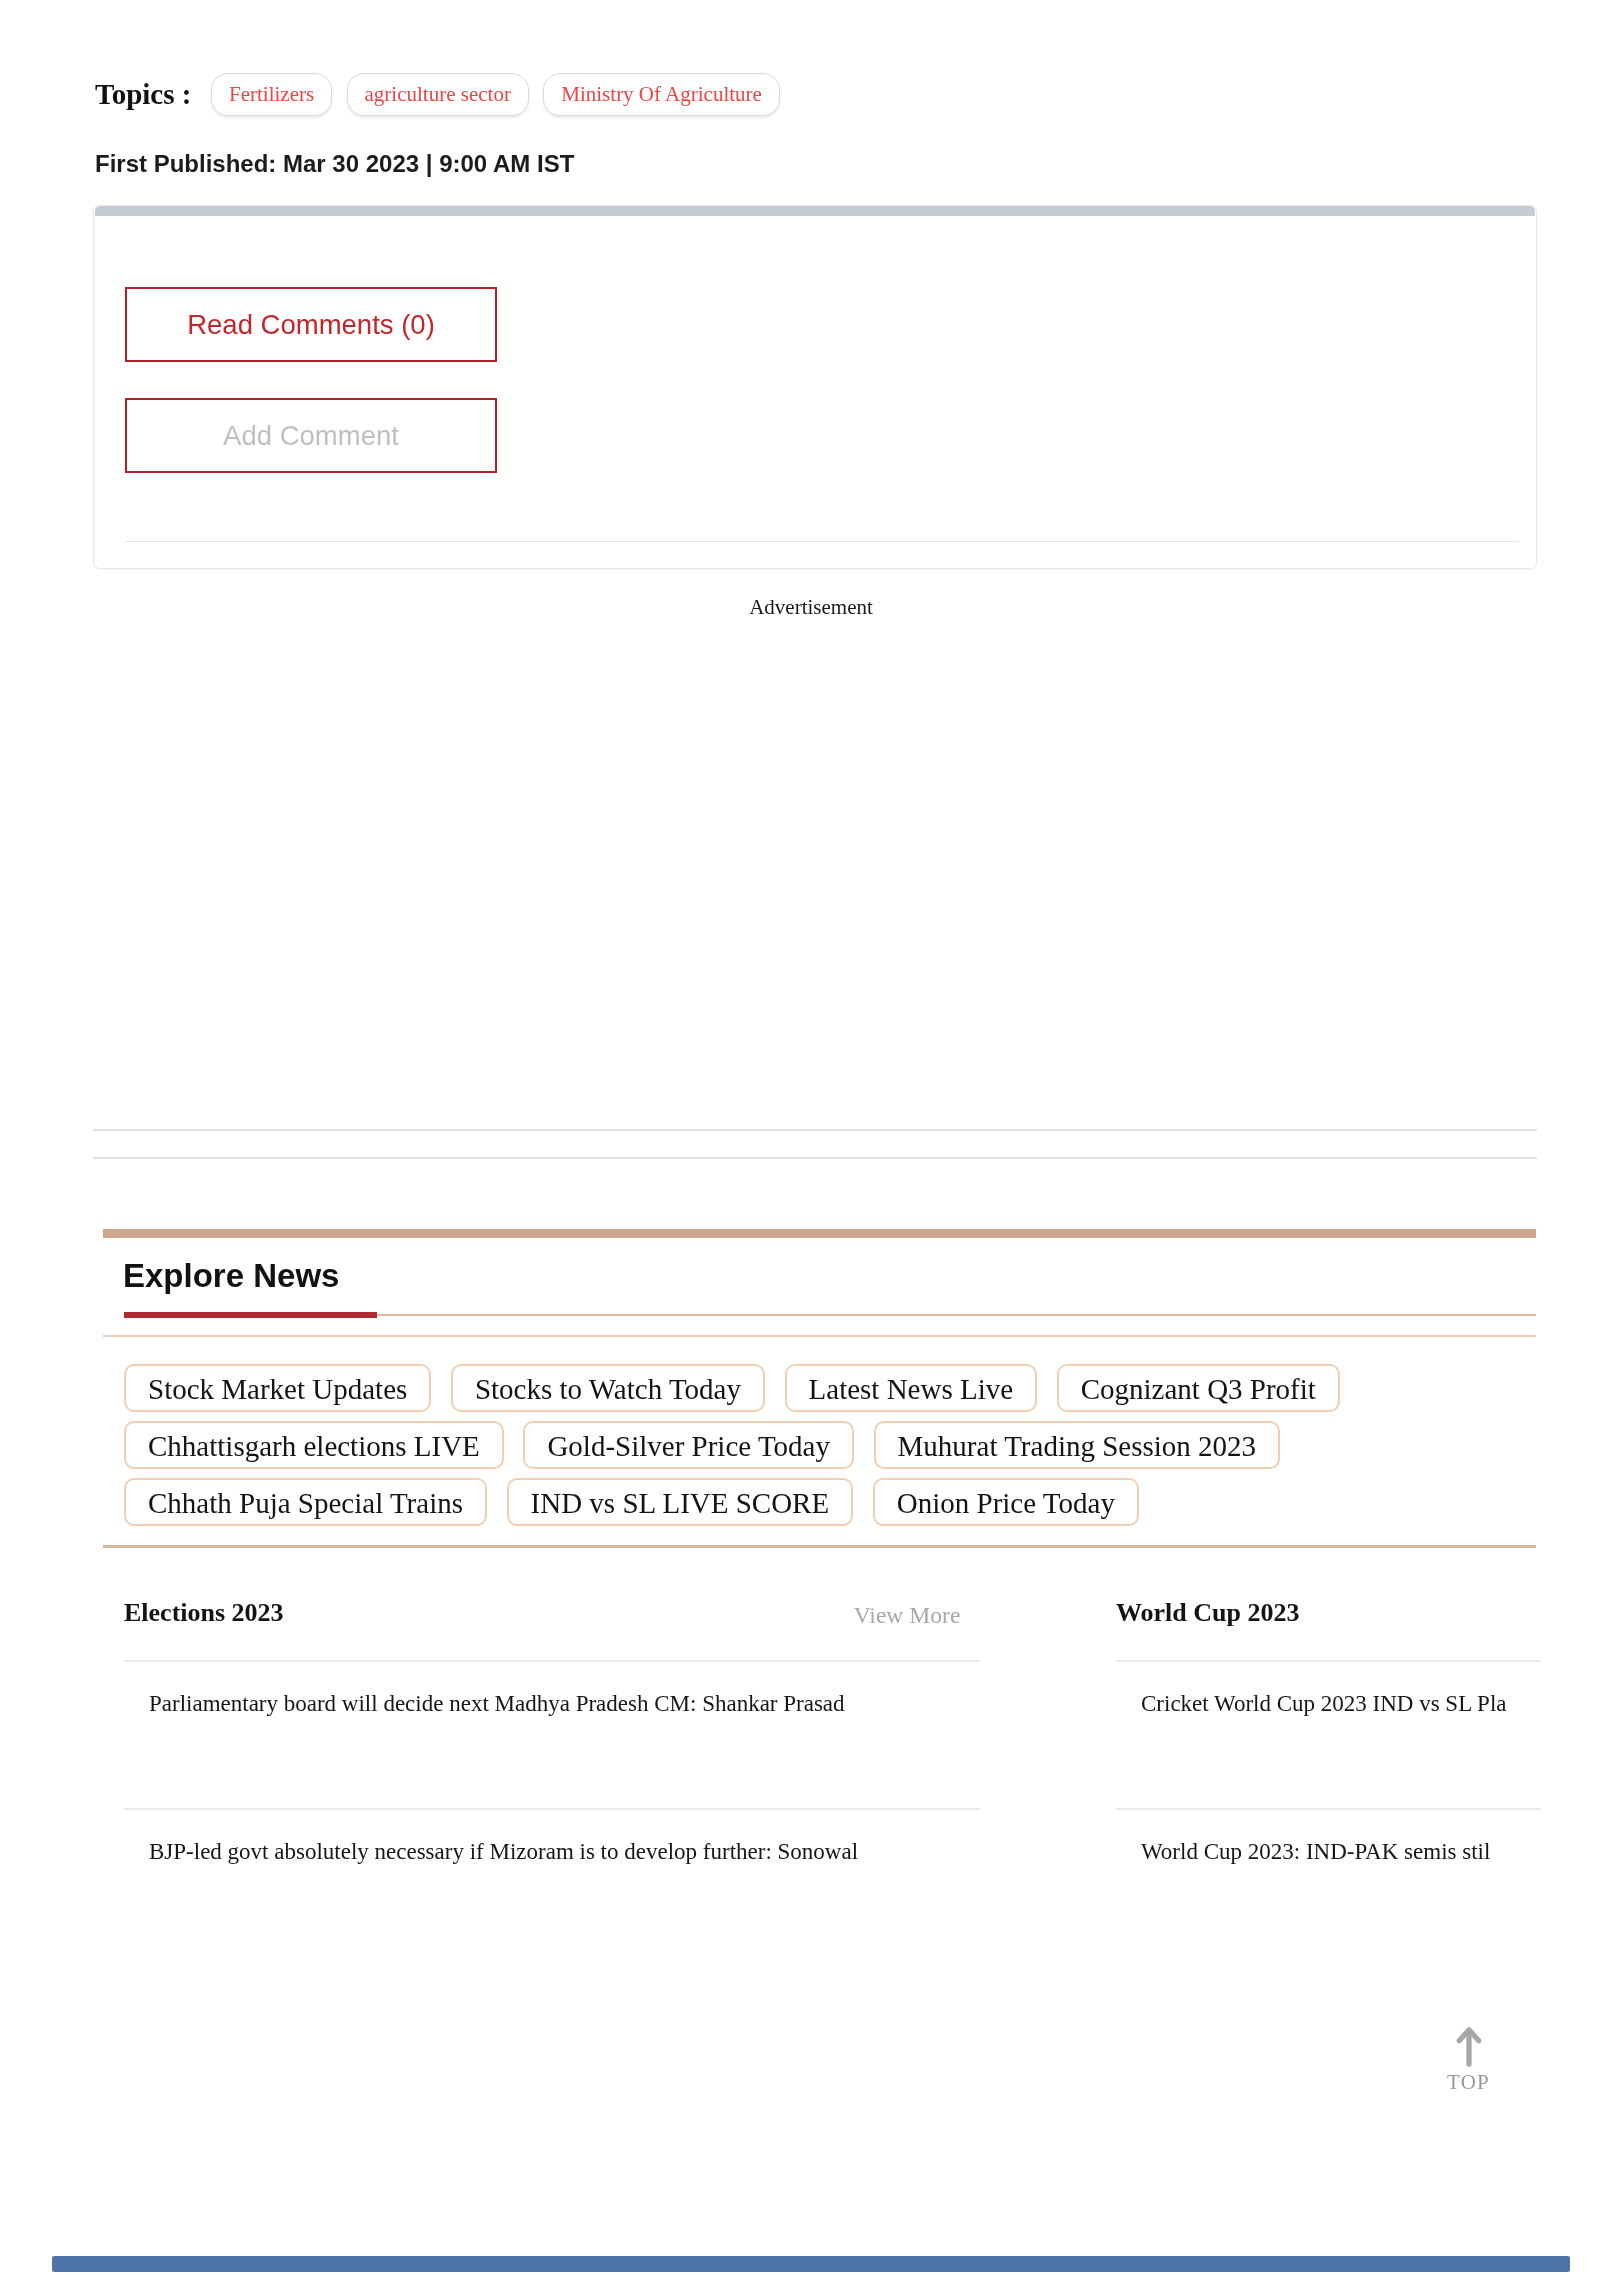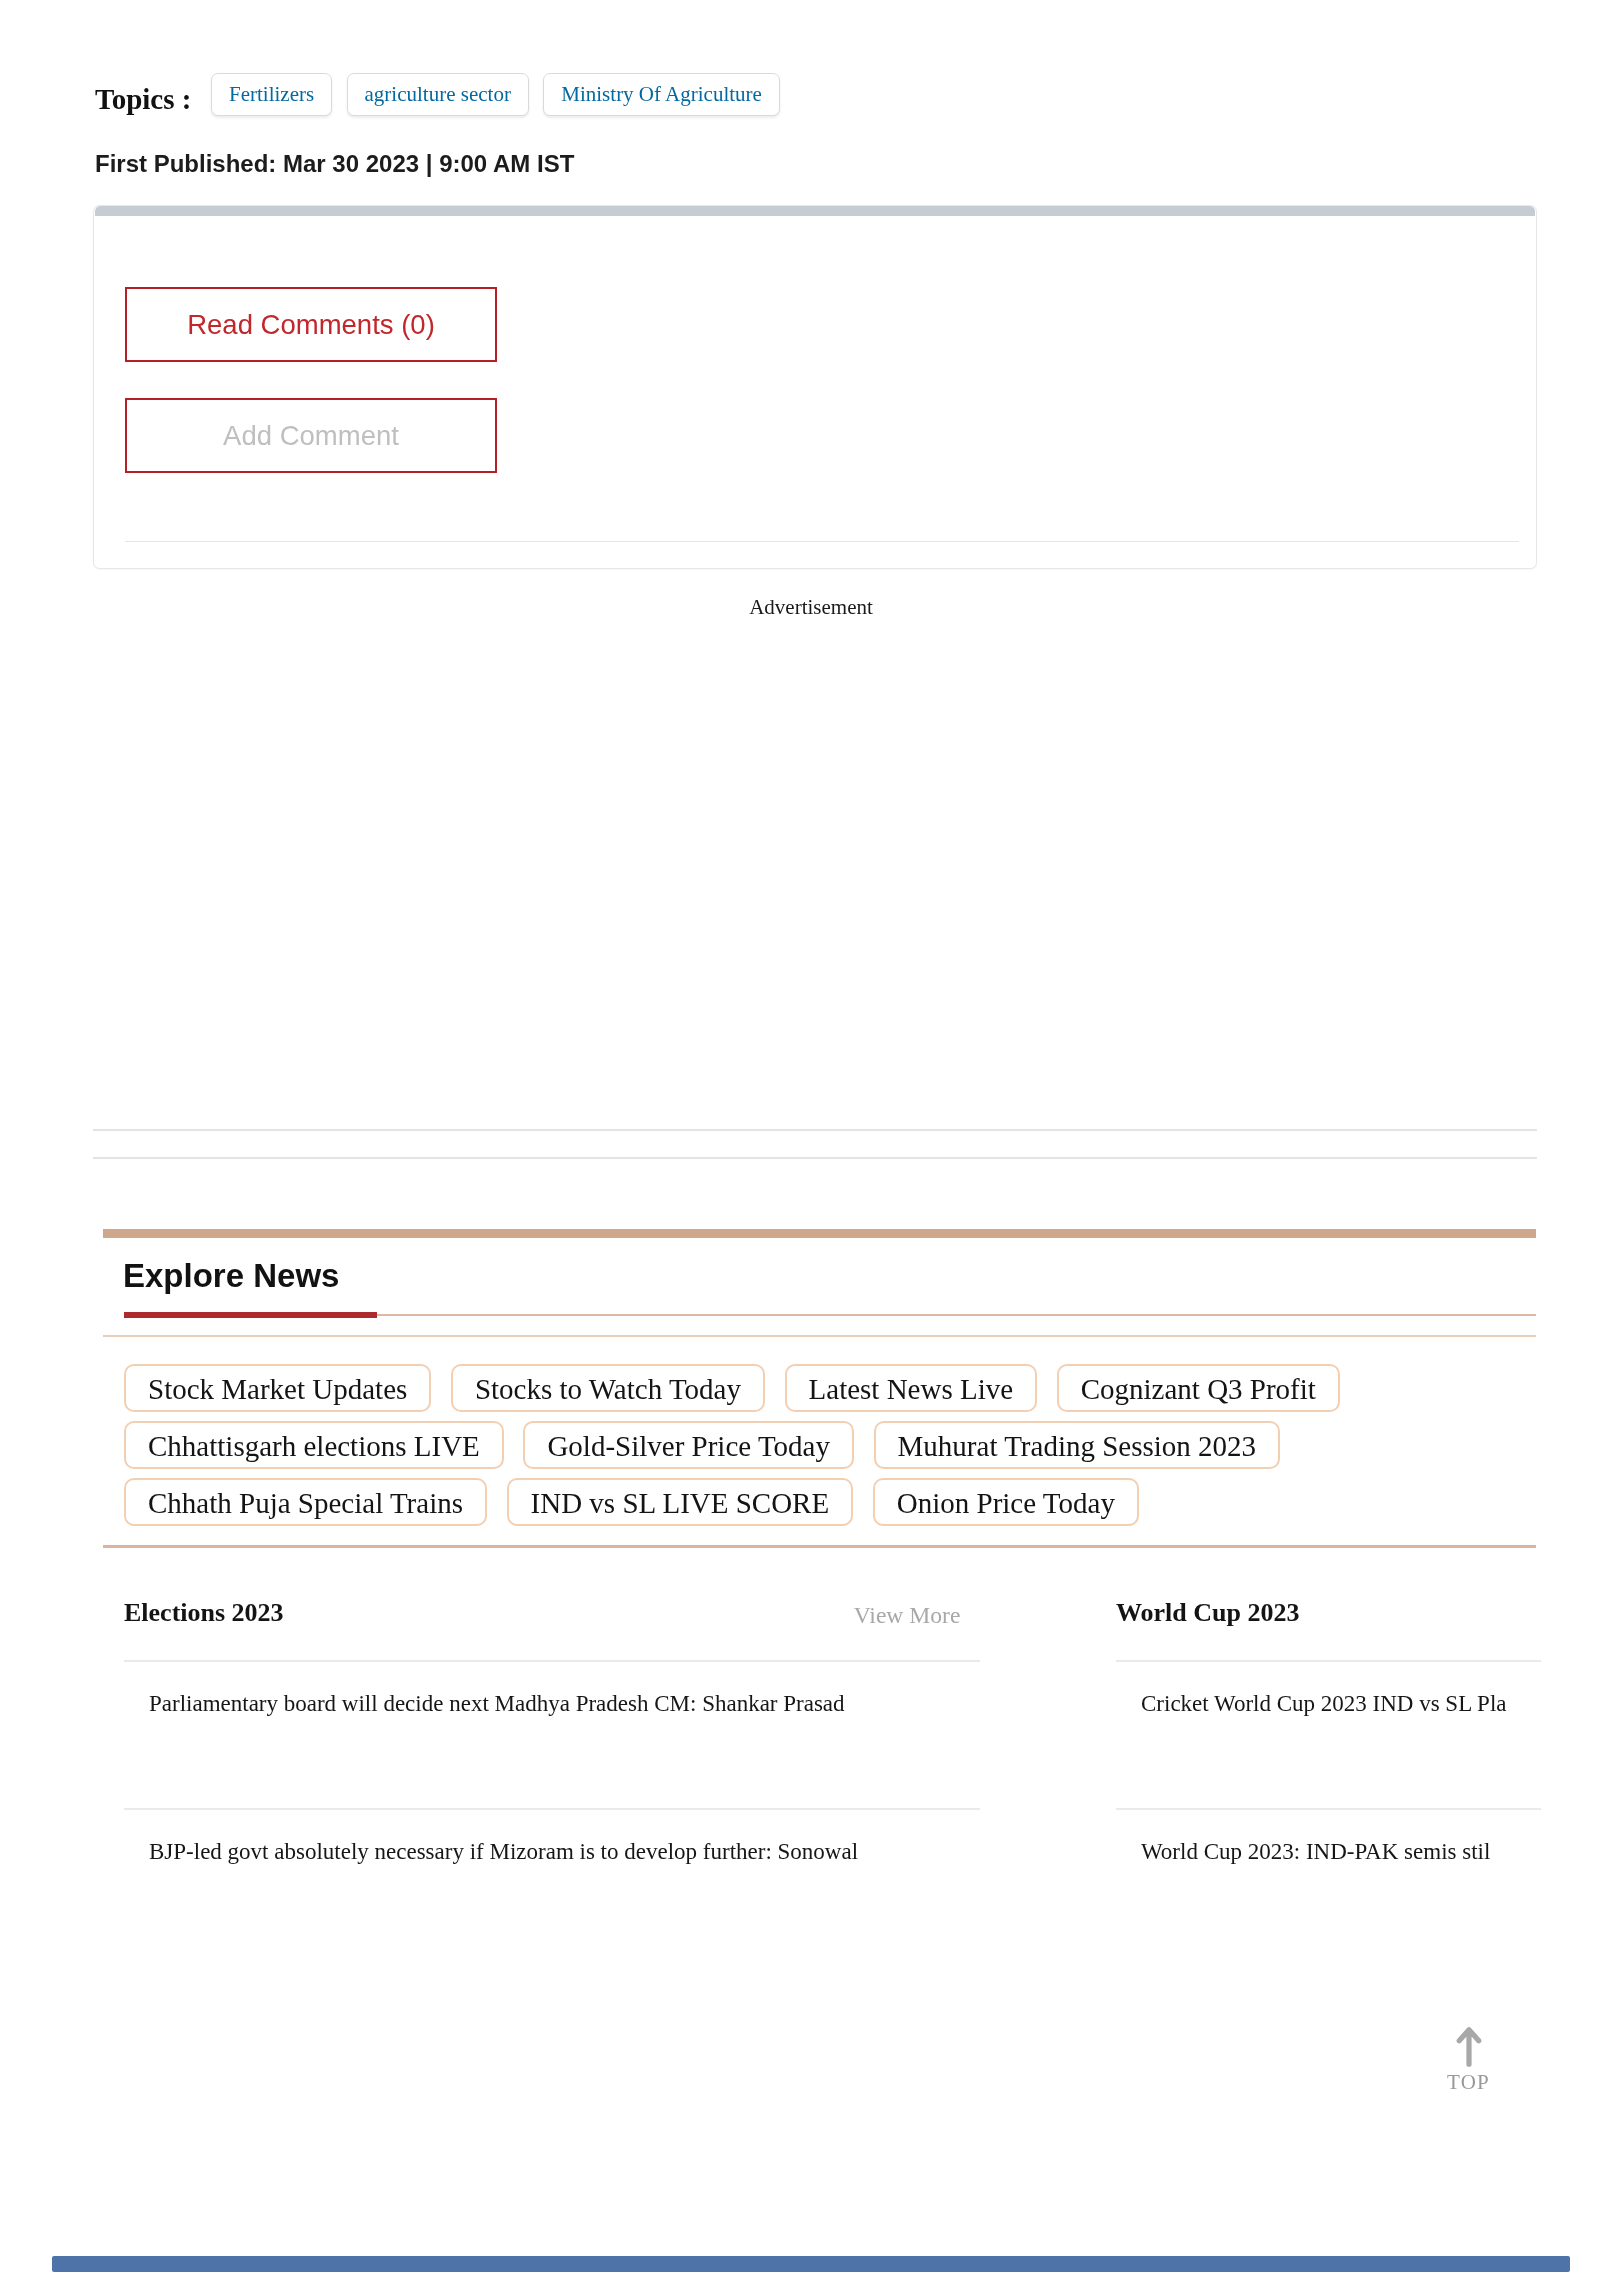--- a/index.html
+++ b/index.html
@@ -2,25 +2,25 @@
 <html style="font-size:10.5px"><head>
 <meta charset="utf-8">
 <style>
   * { margin:0; padding:0; box-sizing:border-box; }
   body { background:#fff; }
   .page {
     position:relative; width:1622px; height:2295px; background:#fff;
     font-family:"Liberation Serif", serif; overflow:hidden;
   }
   
-  .topics-row { position:absolute; top:73px; left:95px; display:flex; align-items:flex-end; gap:14.4px; }
+  .topics-row { position:absolute; top:73px; left:95px; display:flex; align-items:center; gap:14.4px; }
   .topics-label { font-size:29px; font-weight:bold; color:#111; margin-right:5.2px; }
   .topic-tag {
-    display:inline-block; border:1.3px solid #dadada; border-radius:7px; background:#fff;
-    padding:7.9px 17px; font-size:21px; color:#0369a1; box-shadow:0 2px 2.6px rgba(0,0,0,0.08); cursor:pointer;
+    display:inline-block; border:1.3px solid #dadada; border-radius:17px; background:#fff;
+    padding:7.9px 17px; font-size:21px; color:#ef4444; box-shadow:0 2px 2.6px rgba(0,0,0,0.08); cursor:pointer;
   }
   
   .published { position:absolute; top:150px; left:95px; font-family:Liberation Sans, sans-serif;
     font-weight:bold; font-size:24px; color:#1c1c1c; }
   
   .comments-card { position:absolute; top:205px; left:93px; width:1444px; height:364px;
     background:#fff; border:1.3px solid #e7e7ea; border-radius:6.5px; box-shadow:0 0.7px 1.3px rgba(0,0,0,0.04); }
   .comments-topbar { position:absolute; top:0; left:1.3px; right:1.3px; height:9.8px;
     background:#c6ccd4; border-radius:5.2px 5.2px 0 0; }
   .btn-outline {

